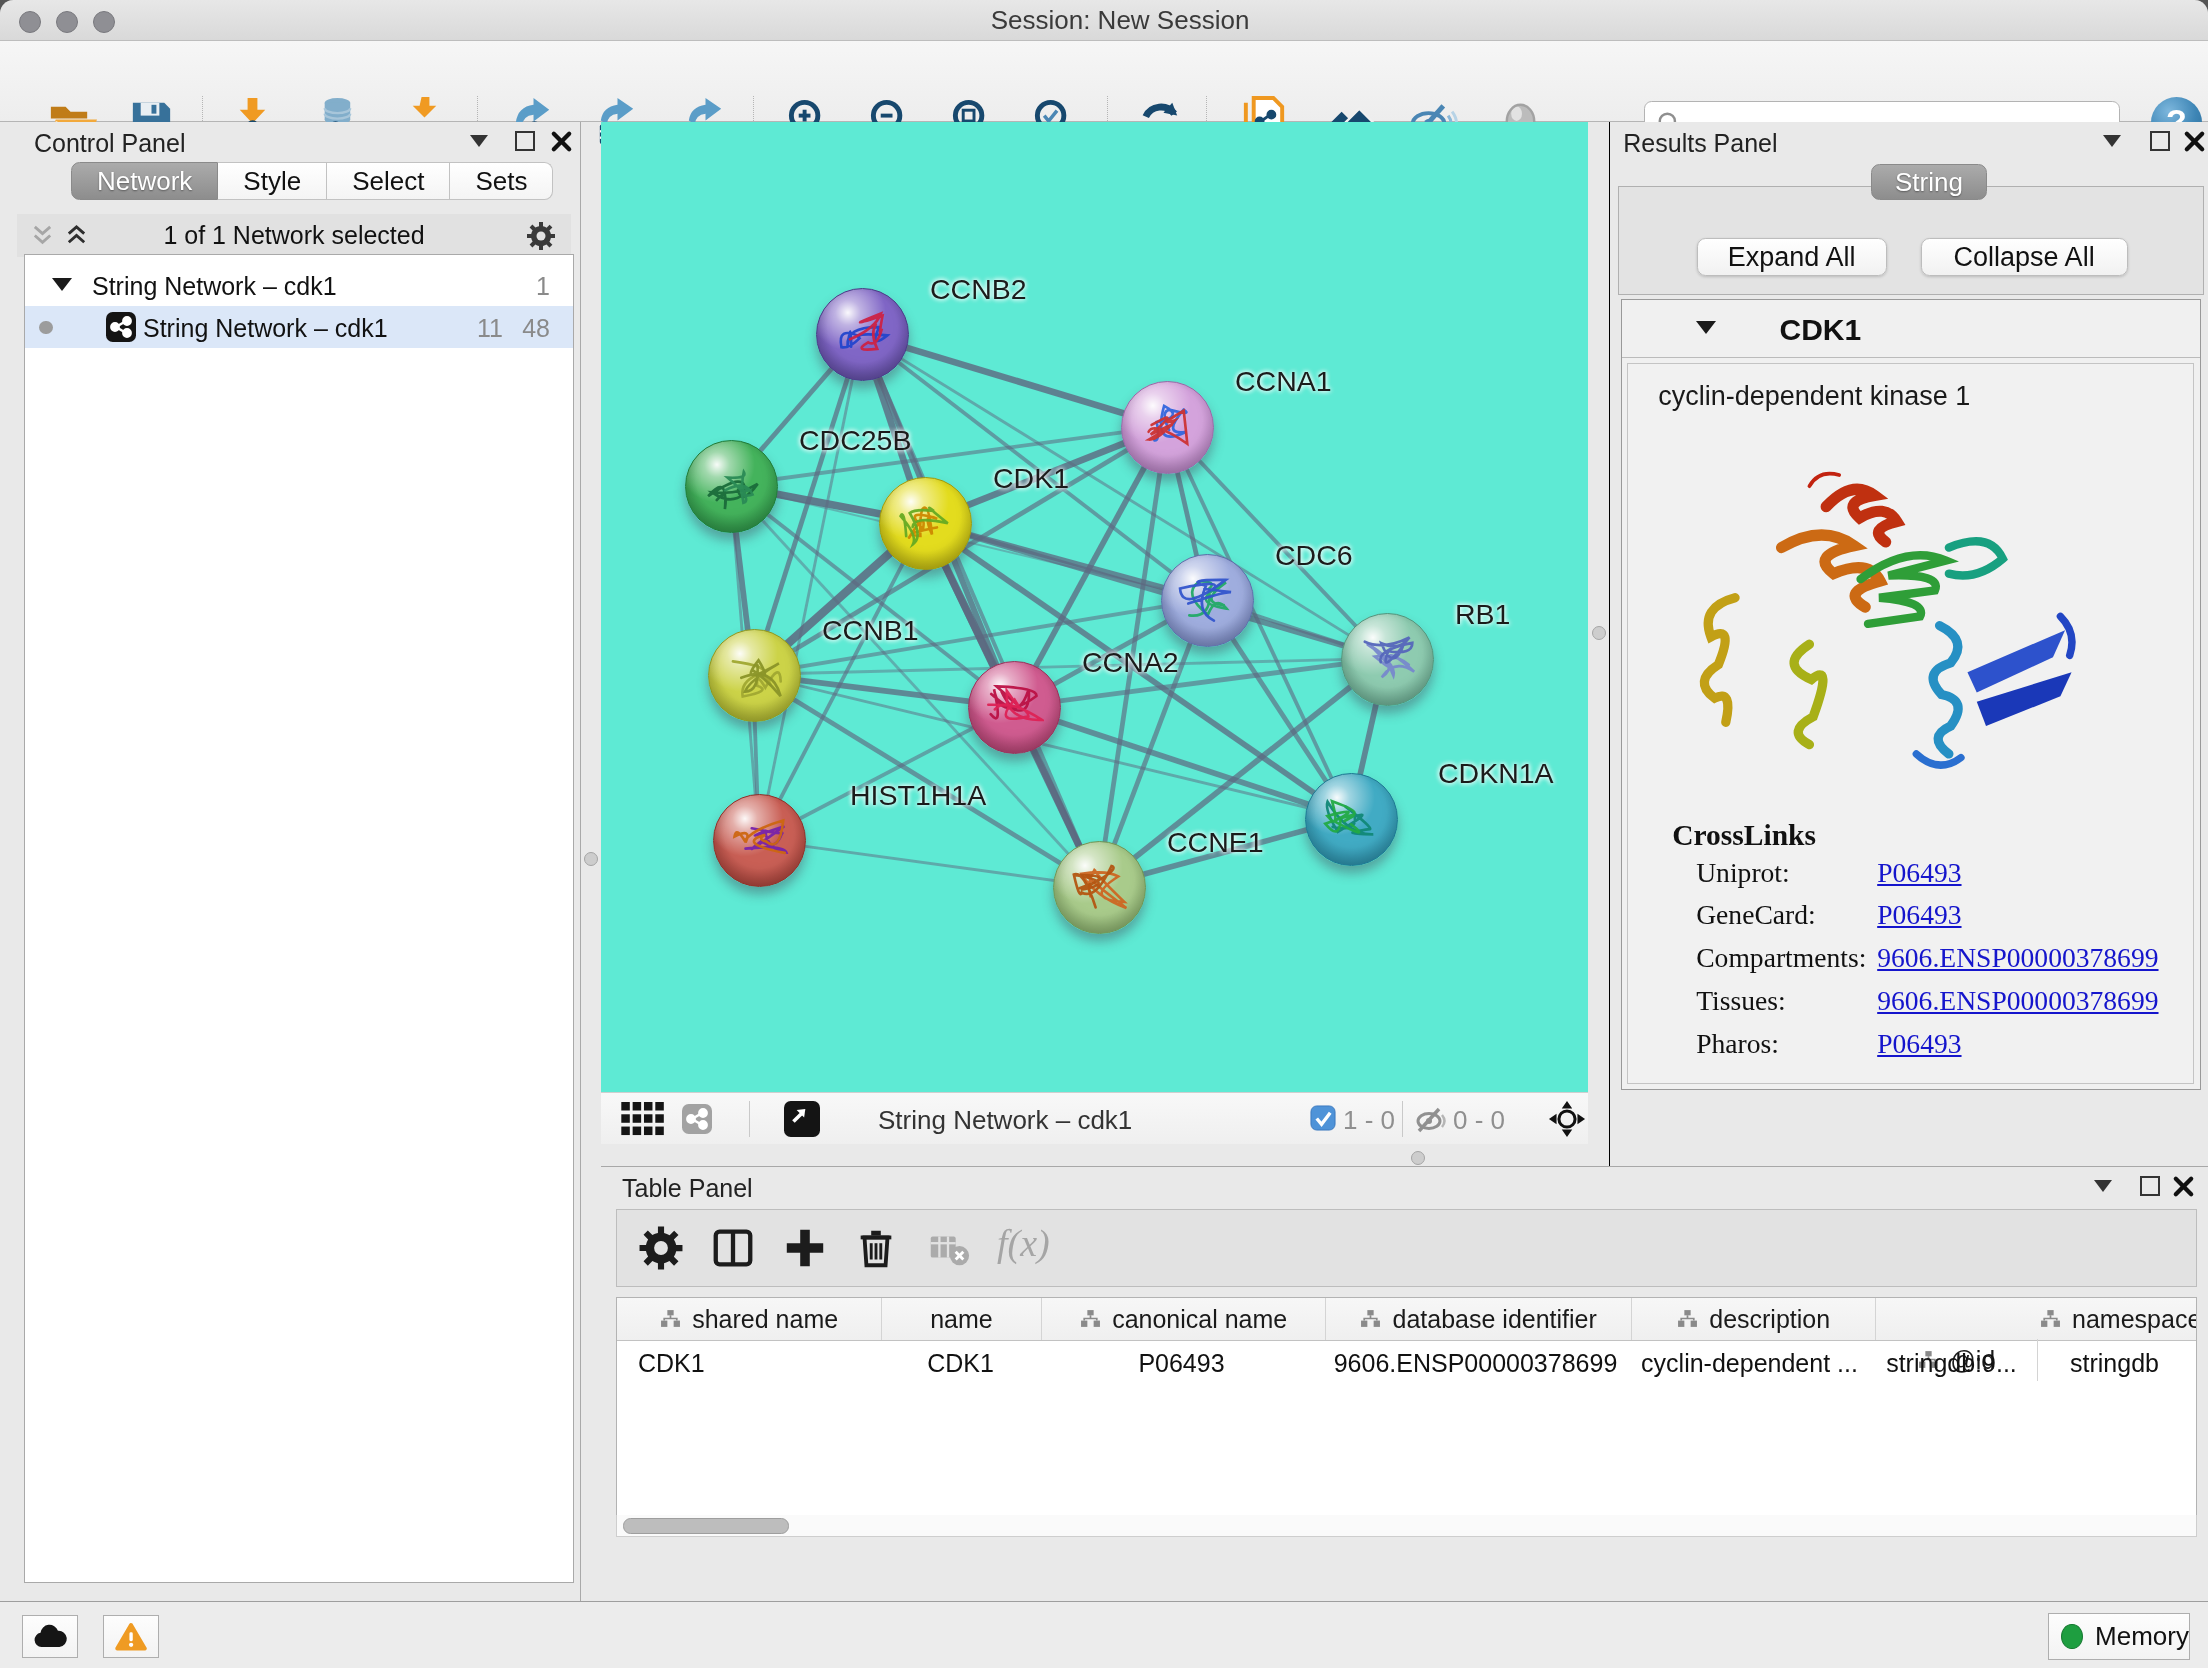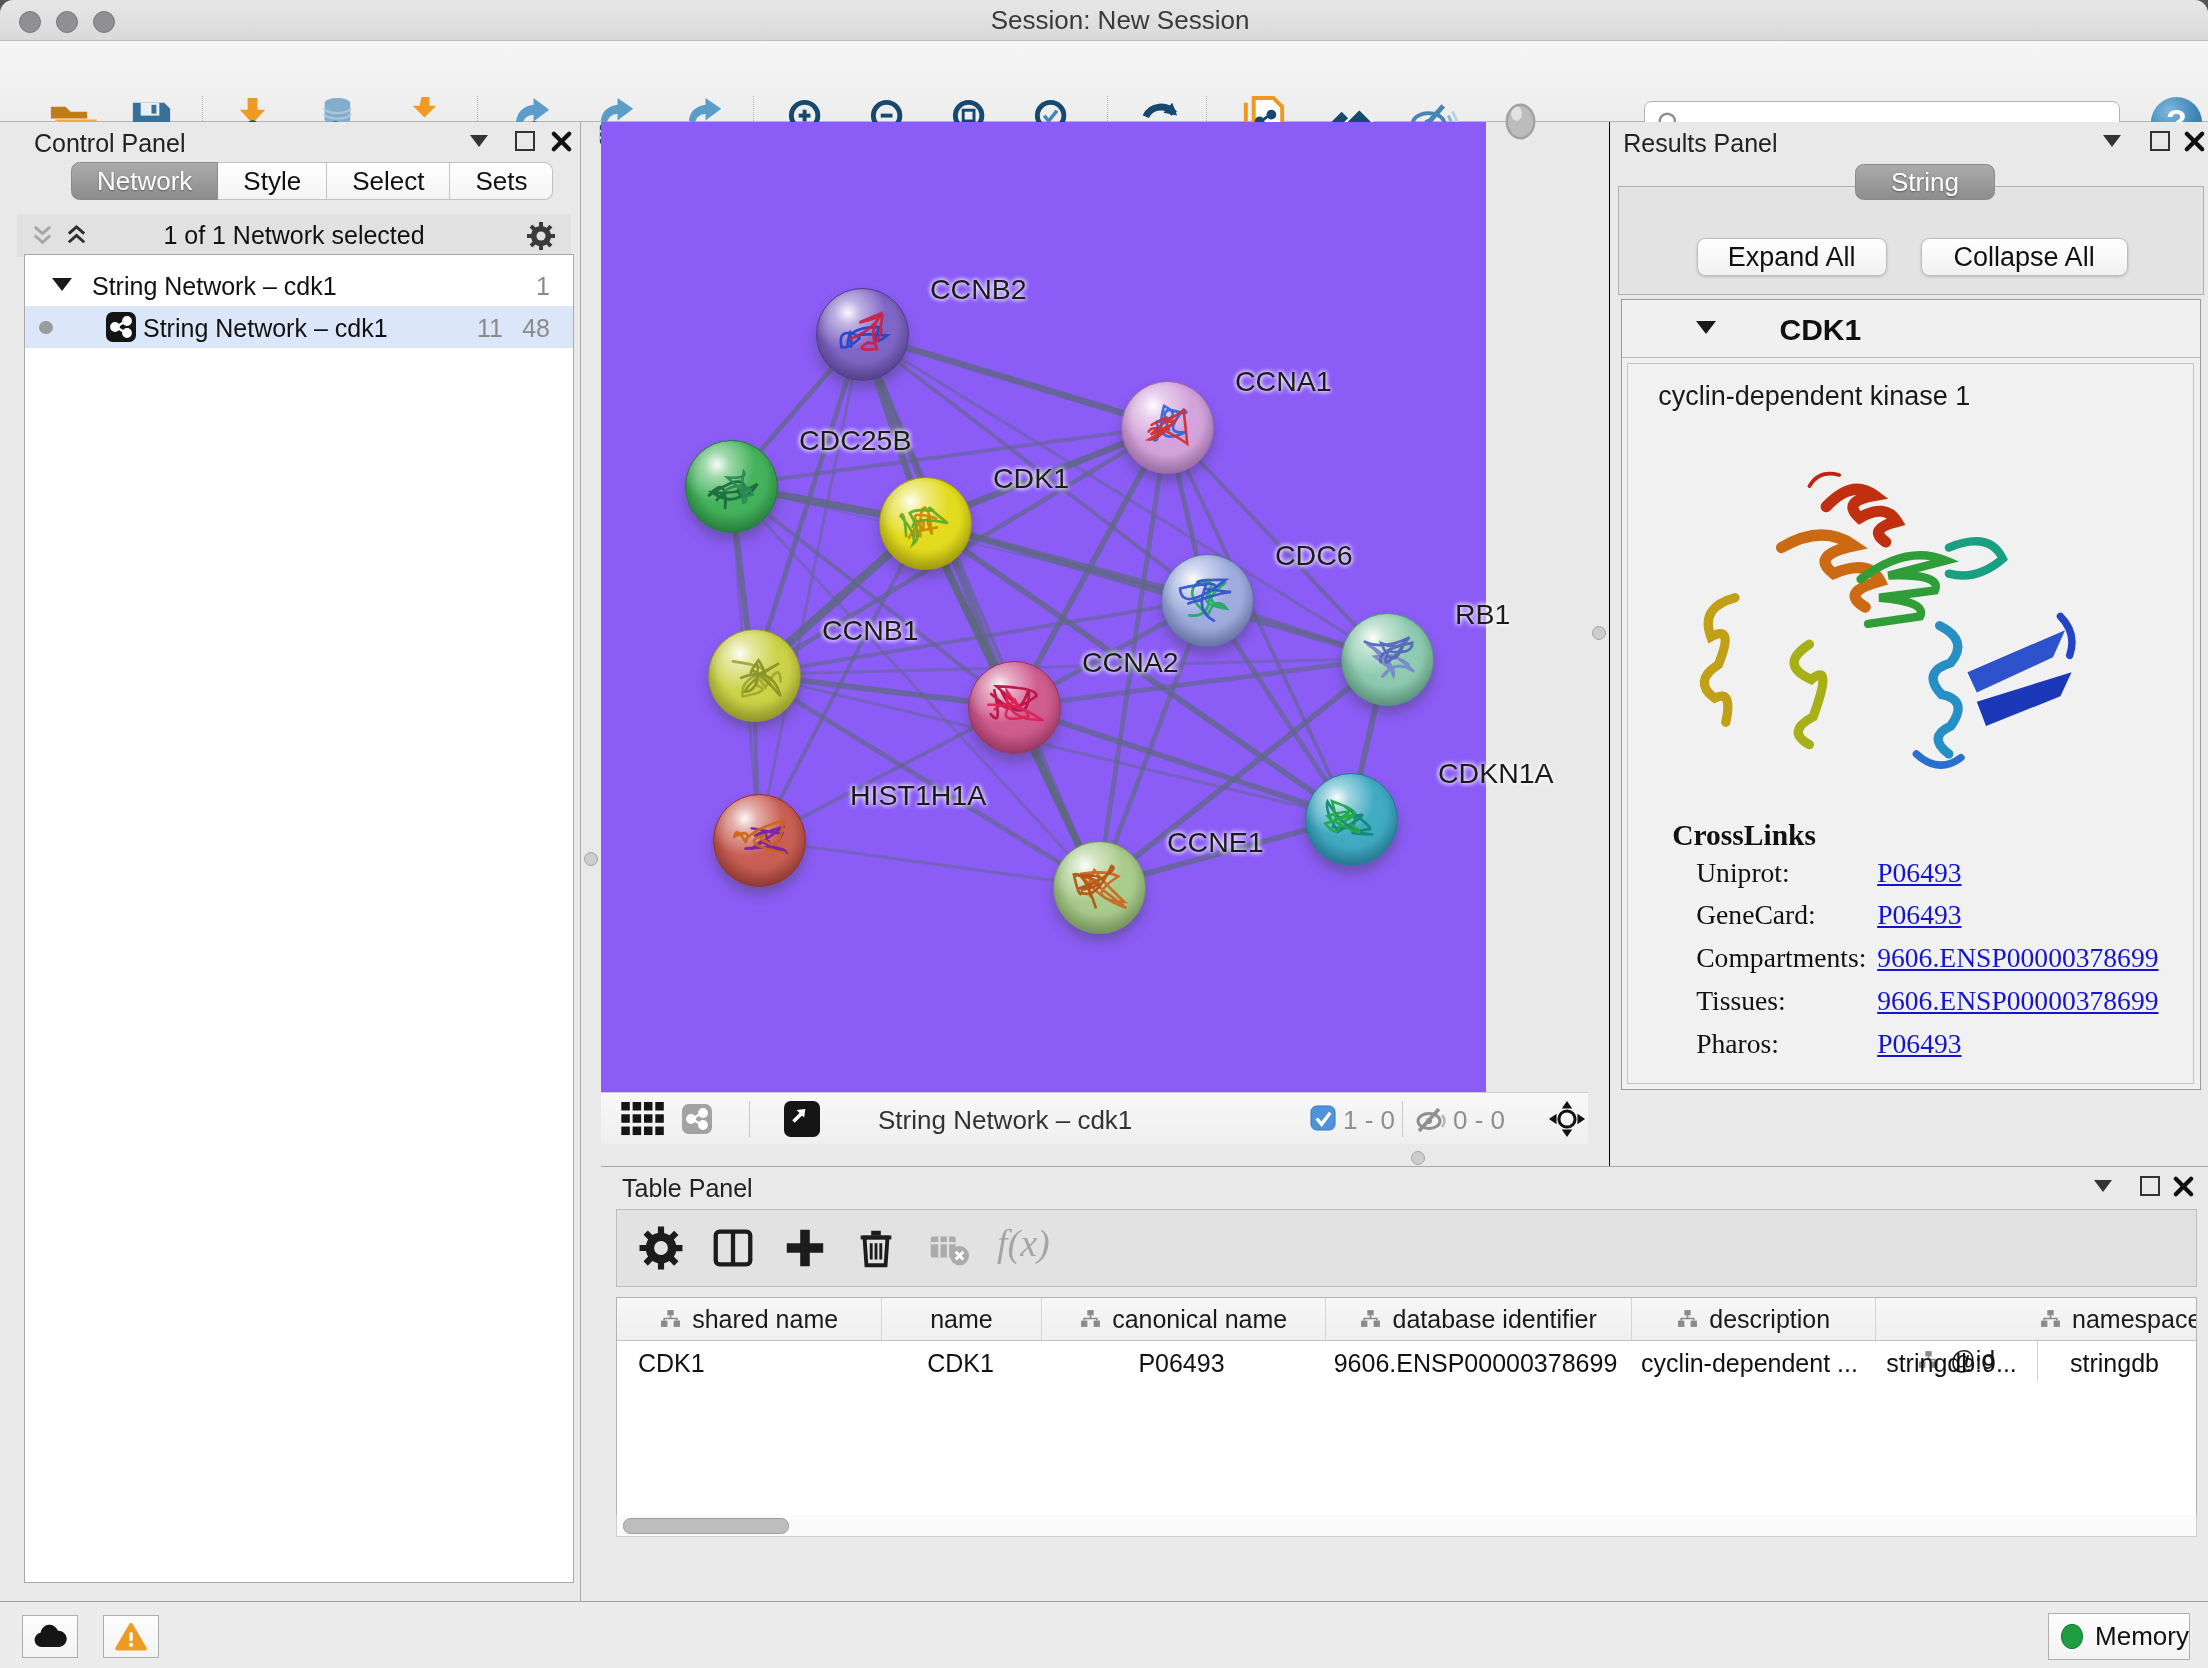--- a/index.html
+++ b/index.html
@@ -51,39 +51,39 @@
            border:1px solid #a9a9a9;}
   .tree-row{position:absolute;left:0;width:100%;height:42px;}
   .tree-row.selected{background:#dbe7f8;}
   .tree-label{position:absolute;font-size:25px;color:#111;top:7.6px;}
   .tree-count{position:absolute;font-size:25px;color:#8a8a8a;top:7.6px;}
   .disc-tri{position:absolute;width:0;height:0;border-left:10.5px solid transparent;
             border-right:10.5px solid transparent;border-top:13.3px solid #1a1a1a;}
   .badge{position:absolute;width:30px;height:30px;border-radius:6.7px;background:#141414;}
   .badge svg{width:30px;height:30px;display:block;}
   
-  #network-panel{position:absolute;left:601px;top:122px;width:885px;height:970px;background:#8b5cf6;}
+  #network-panel{position:absolute;left:601px;top:122px;width:987px;height:970px;background:#5eead4;}
   #edges-layer{position:absolute;left:0;top:0;}
   .nnode{position:absolute;width:91px;height:91px;border-radius:50%;
          box-shadow:0 7.6px 10.5px rgba(70,70,85,.42),inset 0 -8.6px 15px rgba(0,0,0,.16);}
   .nnode svg{position:absolute;left:14.3px;top:19px;}
   .nlabel{position:absolute;font-size:28.5px;color:#1b1b1b;white-space:nowrap;
           text-shadow:0 0 5.7px #fff,0 0 5.7px #fff;}
   #net-toolbar{position:absolute;left:601px;top:1092px;width:987px;height:51px;
                background:linear-gradient(#f8f8f8,#efefef);border-top:1px solid #cfcfcf;}
   #net-toolbar .vdiv{position:absolute;top:7.6px;height:36px;border-left:1px solid #c9c9c9;}
   #net-title{position:absolute;left:277px;top:12.4px;font-size:26px;color:#333;}
   .net-count{position:absolute;top:12.4px;font-size:26px;color:#8f8f8f;}
   
   .split-dot{position:absolute;width:12.4px;height:12.4px;border-radius:50%;
              background:#cdcdcd;border:1px solid #a5a5a5;}
   
   #results-panel{position:absolute;left:1609px;top:122px;width:599px;height:1044px;background:#e9e9e9;
                  border-left:1px solid #000000;}
-  #rp-tab{position:absolute;left:245px;top:42px;height:34px;line-height:34px;padding:0 35px;
+  #rp-tab{position:absolute;left:261px;top:42px;height:34px;line-height:34px;padding:0 23px;
           background:linear-gradient(#ababab,#8d8d8d);color:#fff;font-size:26px;border-radius:8.6px;
           border:1px solid #8a8a8a;text-shadow:0 1px 1.9px rgba(0,0,0,.4);z-index:3;}
   #rp-btnbox{position:absolute;left:7.6px;top:64px;width:584px;height:107px;background:#e3e3e3;
              border:1px solid #b0b0b0;}
   .rp-btn{position:absolute;top:51px;height:36px;line-height:36px;background:linear-gradient(#fff,#f1f1f1);
           border:1px solid #bdbdbd;border-radius:8.6px;font-size:27px;color:#111;text-align:center;
           box-shadow:0 1px 2.9px rgba(0,0,0,.18);}
   #rp-content{position:absolute;left:10.5px;top:177px;width:578px;height:789px;background:#f0f0f0;
               border:1px solid #999;}
   #rp-entry-header{position:absolute;left:0;top:0;width:100%;height:57px;border-bottom:1px solid #bbb;}

